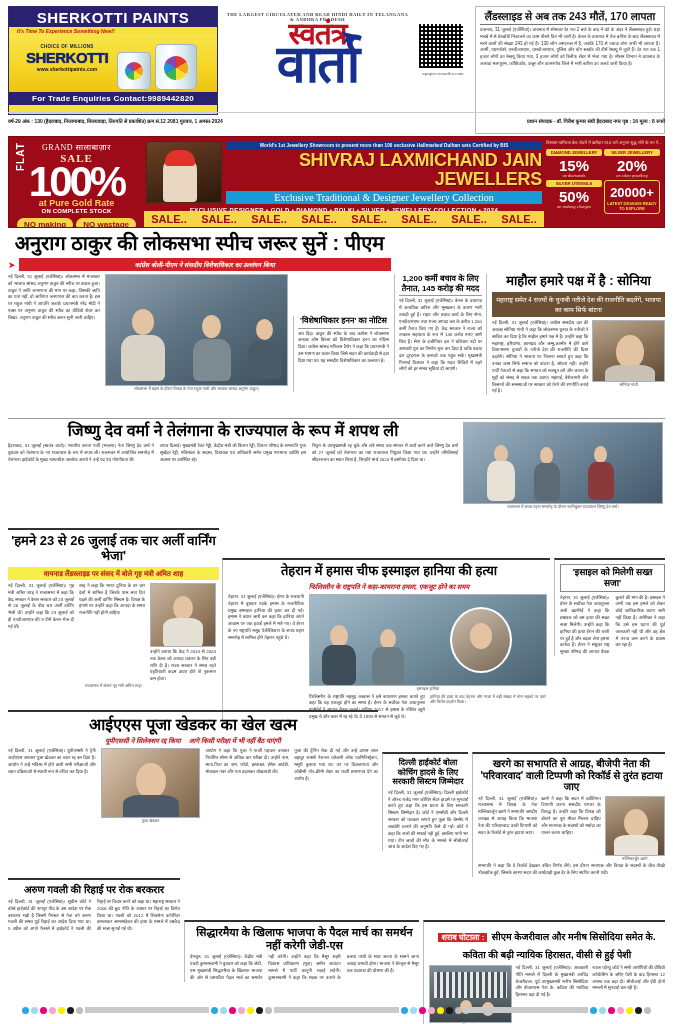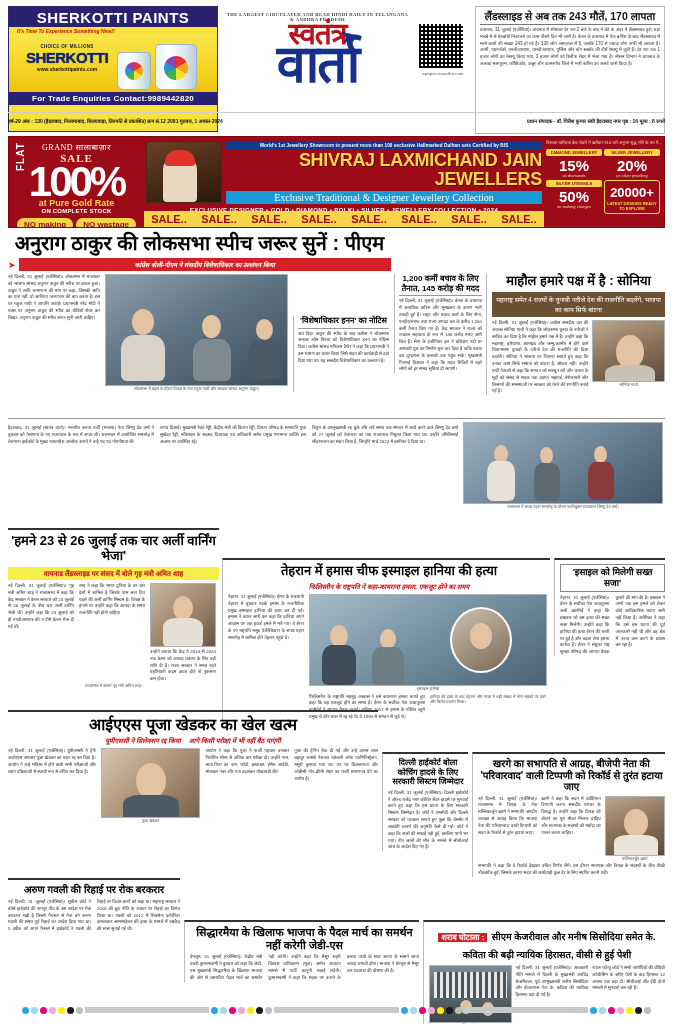--- a/index.html
+++ b/index.html
@@ -8,21 +8,21 @@
     width:673px; height:1024px;
     background:#ffffff;
     font-family:"Liberation Sans", sans-serif;
     overflow:hidden;
   }
   .page { position:relative; width:673px; height:1024px; background:#fff; }
 
   
   .masthead { position:relative; height:134px; padding:6px 8px 0 8px; display:flex; gap:6px; }
   .ad-sherkotti {
-    width:210px; height:126px; border:1px solid #2a2a6a;
+    width:210px; height:109px; border:1px solid #2a2a6a;
     background:#f7e13c; position:relative; overflow:hidden; flex:none;
   }
   .sk-top { background:#2a2270; color:#fff; text-align:center; font-weight:bold;
     font-size:15px; letter-spacing:.5px; padding:2px 0 1px; }
   .sk-tag { color:#c1121f; font-size:5px; font-style:italic; font-weight:bold; text-align:left; padding:1px 0 0 8px; }
   .sk-body { position:relative; height:58px;
      background:linear-gradient(180deg,#f9e54b 0%,#f5d423 60%,#efc40f 100%); }
   .sk-logo { position:absolute; left:12px; top:10px; width:92px; text-align:center; }
   .sk-choice { font-size:4.5px; color:#123; font-weight:bold; letter-spacing:.3px;}
   .sk-brand { font-size:15px; font-weight:bold; color:#12256e; letter-spacing:-.5px;
@@ -338,20 +338,21 @@
             <div class="torso" style="width:50px;height:26px;left:12px;top:44px;background:#c9c2b4;"></div>
           </div>
           <div class="cap">सोनिया गांधी</div>
         </div>
       </div>
     </div>
 
     <div class="sec rule" style="left:0;top:186px;width:657px;padding-top:3px;">
       <div class="flexrow" style="gap:5px;">
         <div style="width:450px;">
+          <div class="hl-lg">जिष्णु देव वर्मा ने तेलंगाना के राज्यपाल के रूप में शपथ ली</div>
           <div class="flexrow" style="gap:6px;margin-top:3px;">
             <div style="width:146px;">
                 <div class="body-txt">हैदराबाद, 31 जुलाई (स्वतंत्र वार्ता)। भारतीय जनता पार्टी (भाजपा) नेता जिष्णु देव वर्मा ने बुधवार को तेलंगाना के नए राज्यपाल के रूप में शपथ ली। राजभवन में आयोजित समारोह में तेलंगाना हाईकोर्ट के मुख्य न्यायाधीश आलोक अराधे ने उन्हें पद एवं गोपनीयता की</div>
               </div>
             <div style="width:146px;">
                 <div class="body-txt">शपथ दिलाई। मुख्यमंत्री रेवंत रेड्डी, केंद्रीय मंत्री जी किशन रेड्डी, विधान परिषद के सभापति गुथा सुखेंदर रेड्डी, मंत्रिमंडल के सदस्य, विधायक एवं अधिकारी समेत प्रमुख गणमान्य व्यक्ति इस अवसर पर उपस्थित रहे।</div>
               </div>
             <div style="width:146px;">
                 <div class="body-txt">त्रिपुरा के उपमुख्यमंत्री रह चुके और लंबे समय तक संगठन में कार्य करने वाले जिष्णु देव वर्मा को 27 जुलाई को तेलंगाना का नया राज्यपाल नियुक्त किया गया था। उन्होंने तमिलिसाई सौंदरराजन का स्थान लिया है, जिन्होंने मार्च 2024 में इस्तीफा दे दिया था।</div>
               </div>

